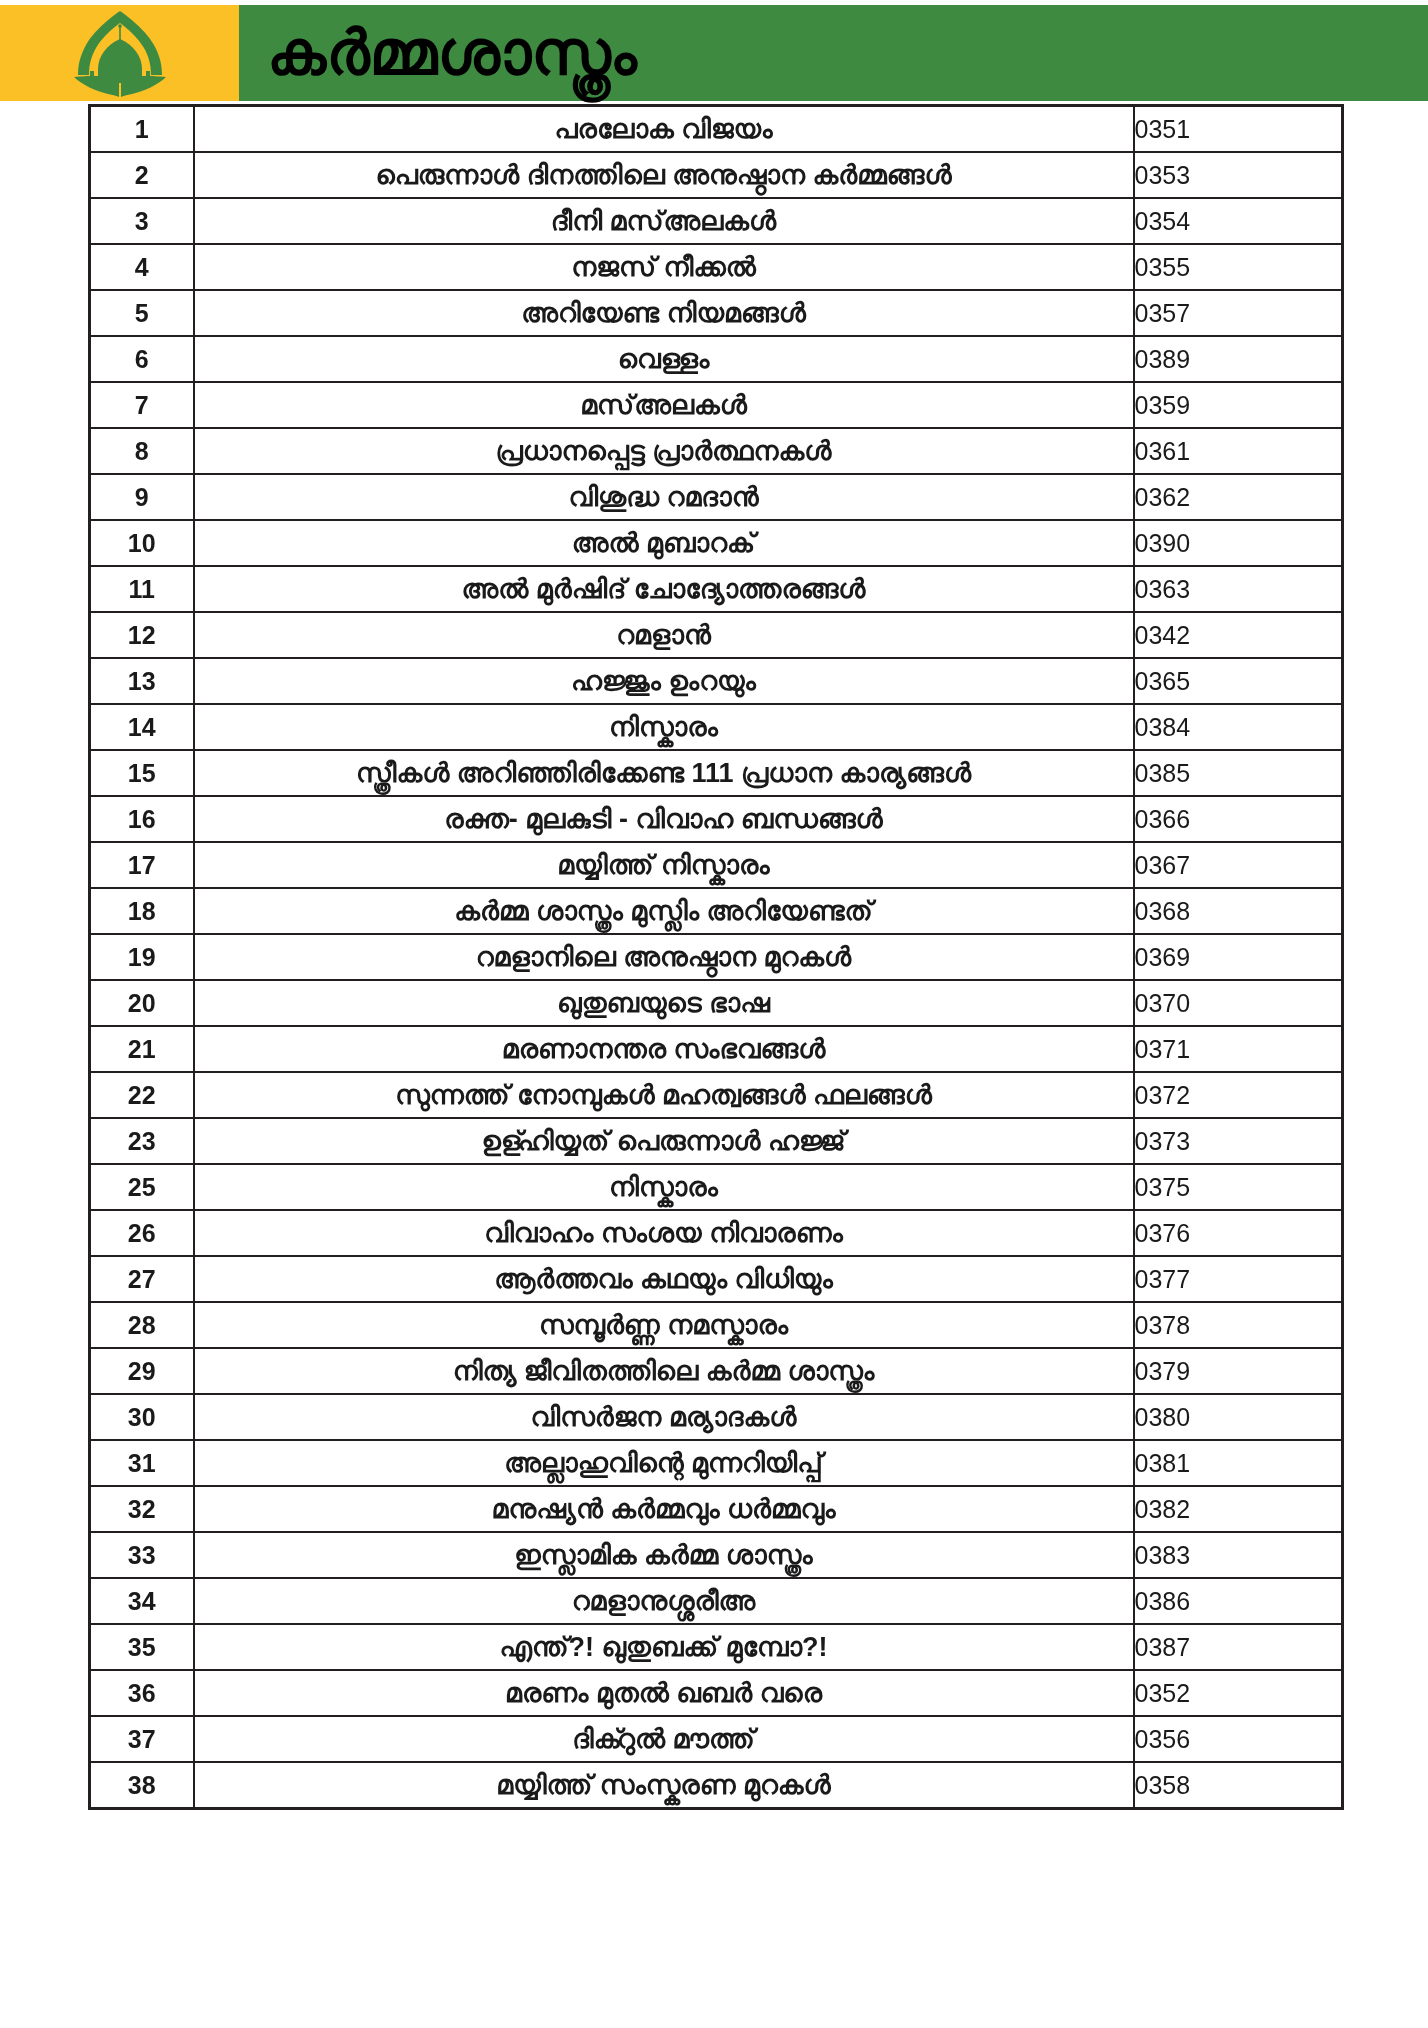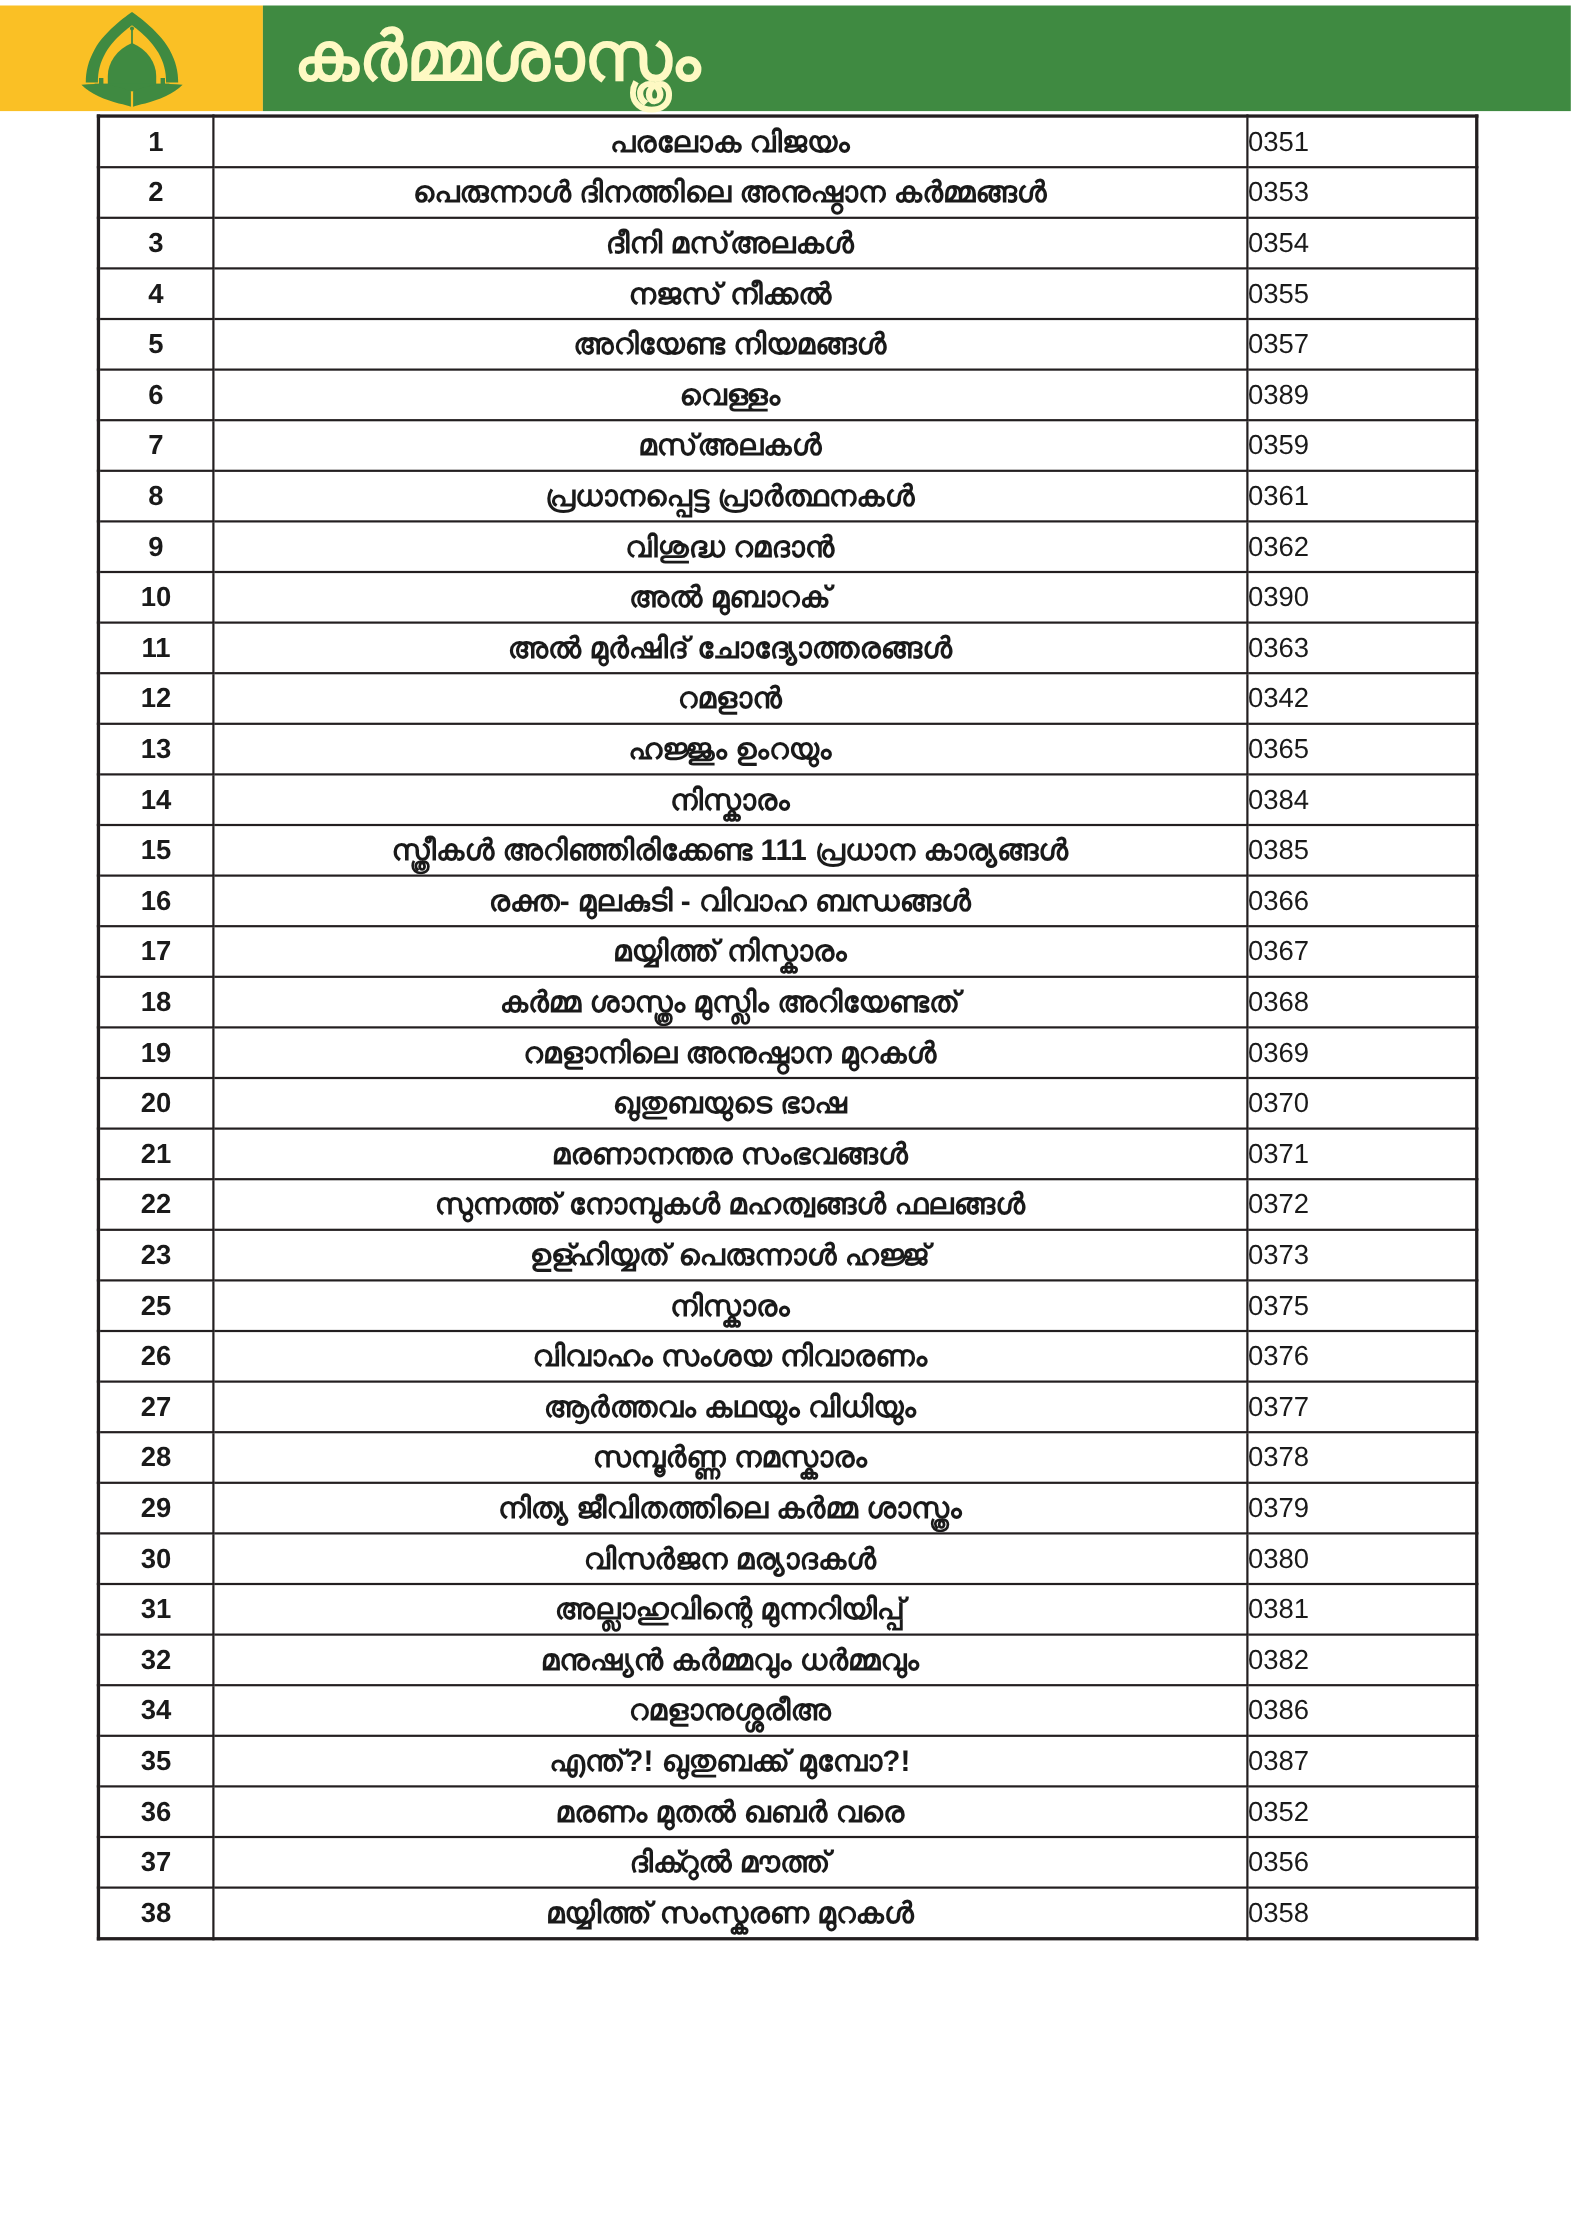--- a/index.html
+++ b/index.html
@@ -37,21 +37,21 @@
     display: block;
   }
   .title-block {
     flex: 1 1 auto;
     background: #3F8A41;
     display: flex;
     align-items: center;
     padding-left: 28px;
   }
   .title-block .title-text {
-    color: #fef9c3;
+    color: #000000;
     font-size: 62px;
     font-weight: bold;
     line-height: 1;
     letter-spacing: 0px;
     white-space: nowrap;
     font-family: "Liberation Sans", "DejaVu Sans", sans-serif;
   }
 
   
   .table-wrap {
@@ -293,20 +293,25 @@
           <td class="cell-num">31</td>
           <td class="cell-title">അല്ലാഹുവിന്റെ മുന്നറിയിപ്പ്</td>
           <td class="cell-code">0381</td>
         </tr>
         <tr>
           <td class="cell-num">32</td>
           <td class="cell-title">മനുഷ്യൻ കർമ്മവും ധർമ്മവും</td>
           <td class="cell-code">0382</td>
         </tr>
         <tr>
+          <td class="cell-num">33</td>
+          <td class="cell-title">ഇസ്ലാമിക കർമ്മ ശാസ്ത്രം</td>
+          <td class="cell-code">0383</td>
+        </tr>
+        <tr>
           <td class="cell-num">34</td>
           <td class="cell-title">റമളാനുശ്ശരീഅ</td>
           <td class="cell-code">0386</td>
         </tr>
         <tr>
           <td class="cell-num">35</td>
           <td class="cell-title">എന്ത്?! ഖുതുബക്ക് മുമ്പോ?!</td>
           <td class="cell-code">0387</td>
         </tr>
         <tr>

